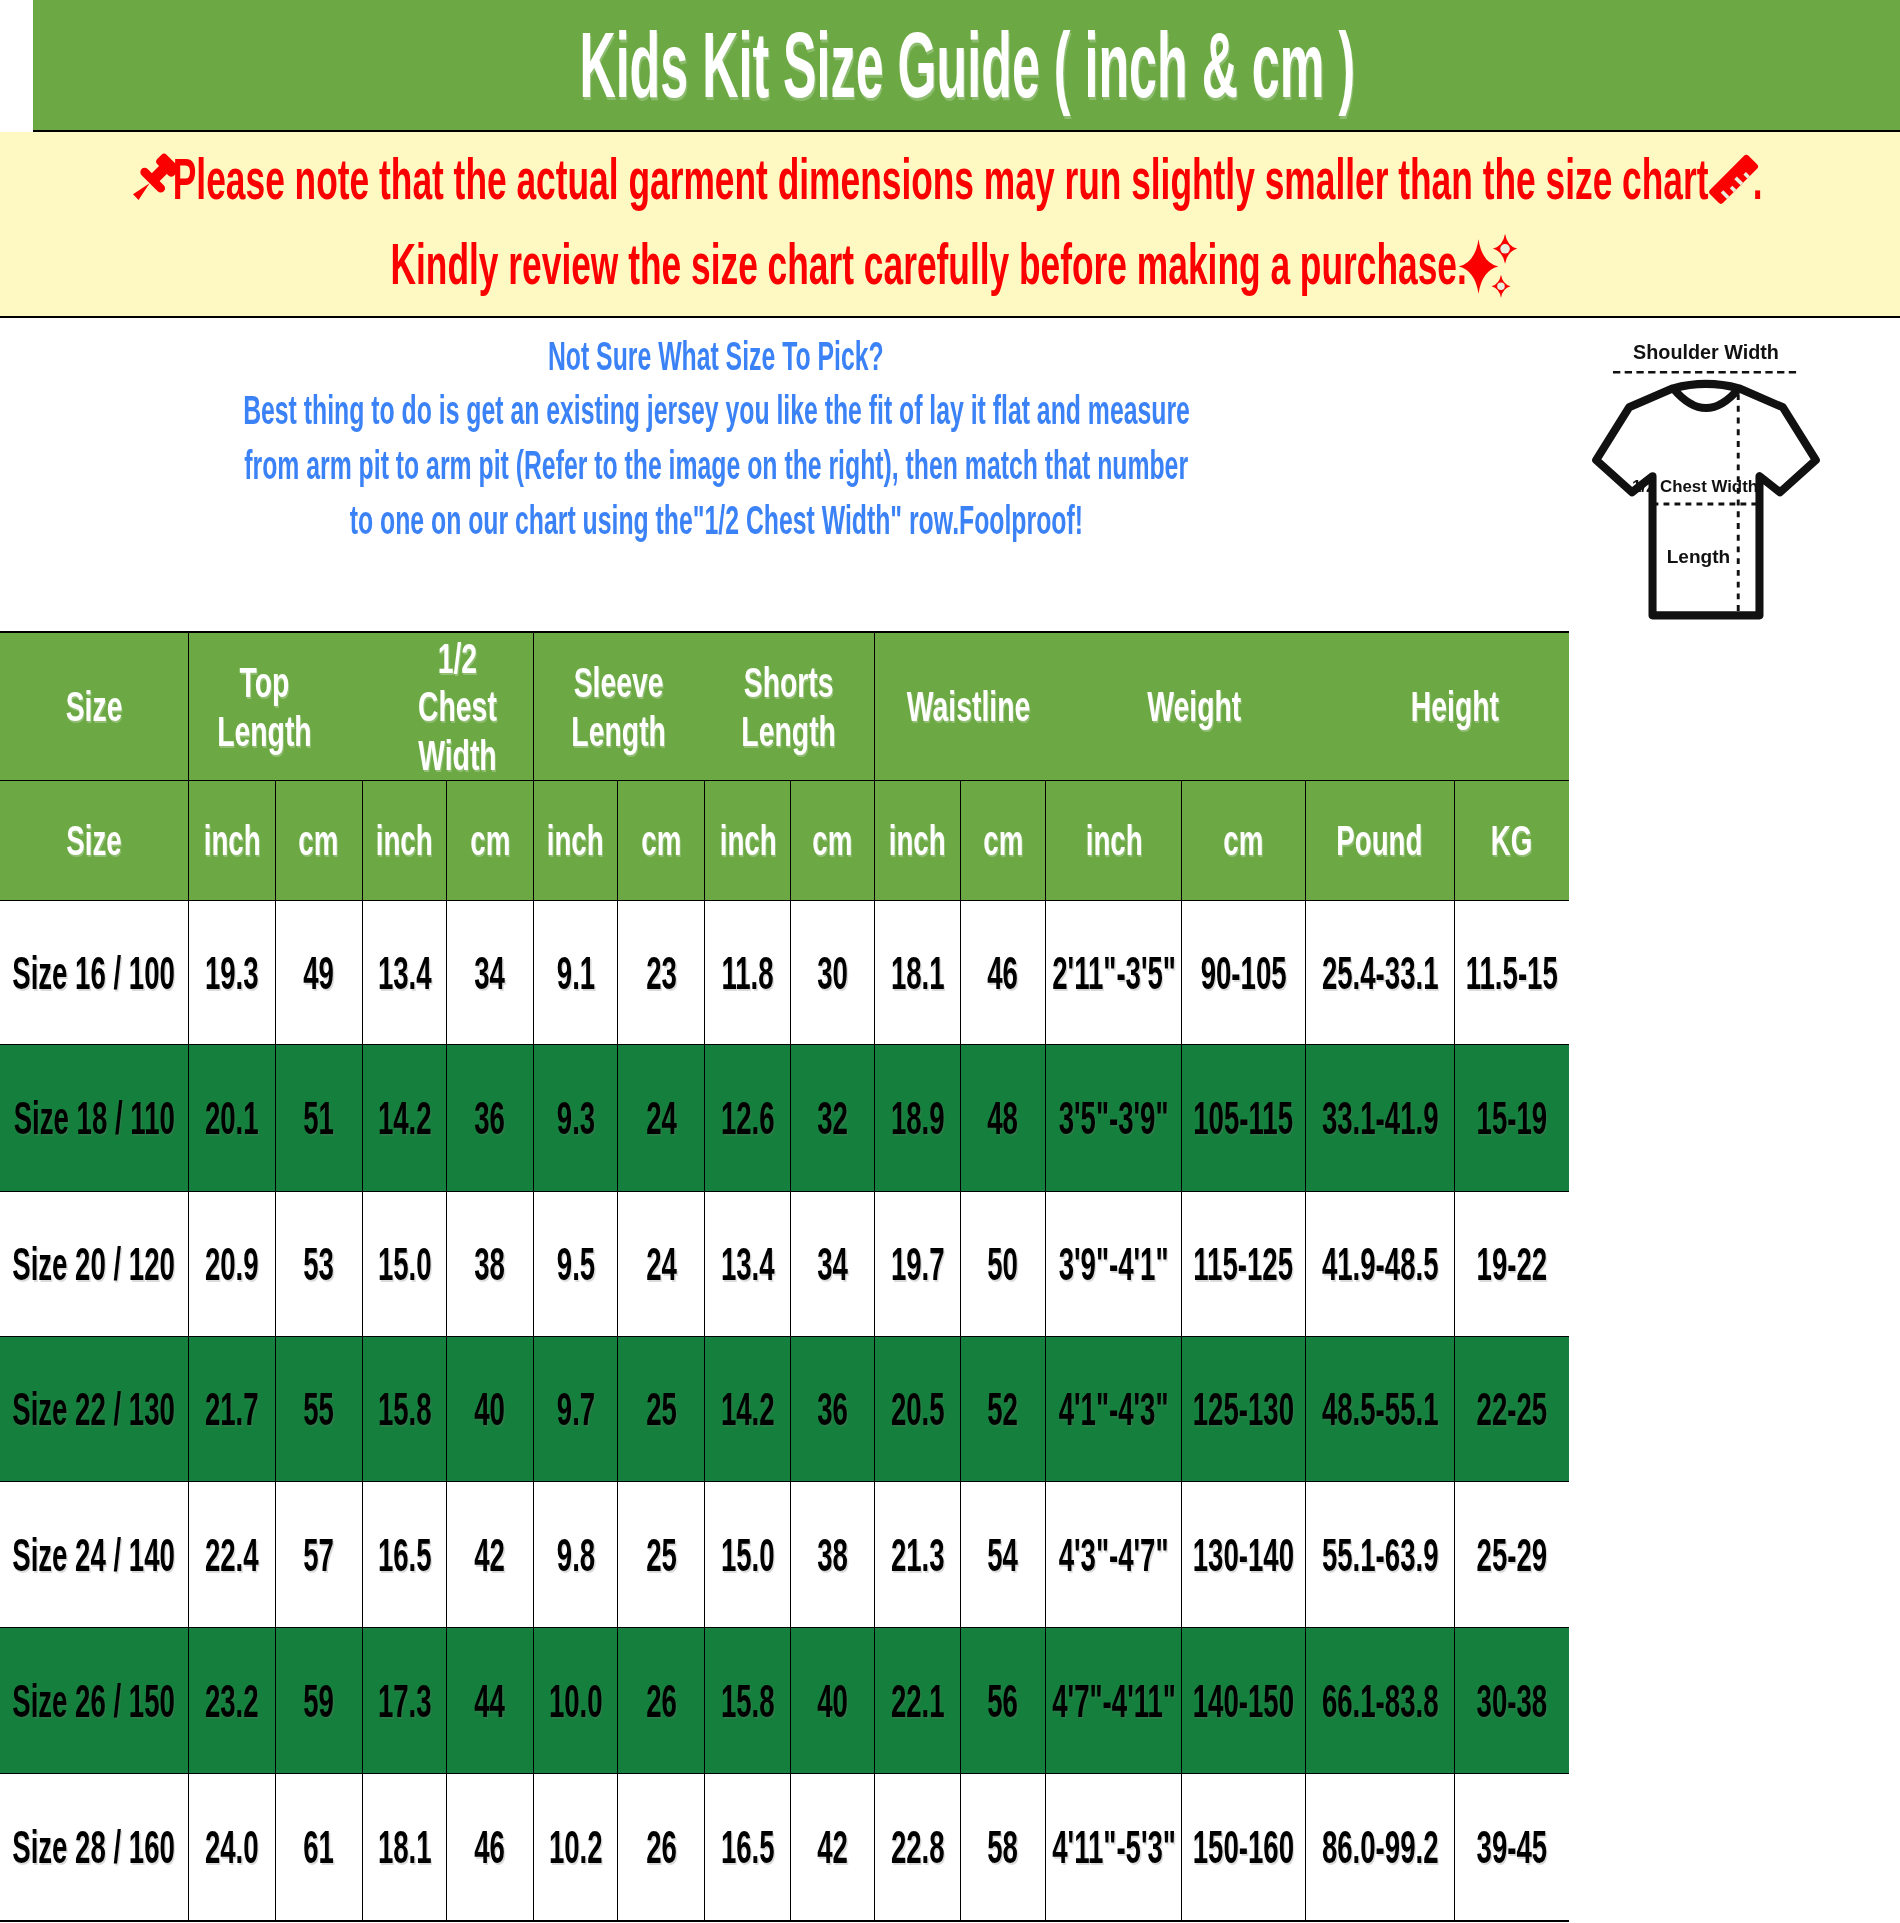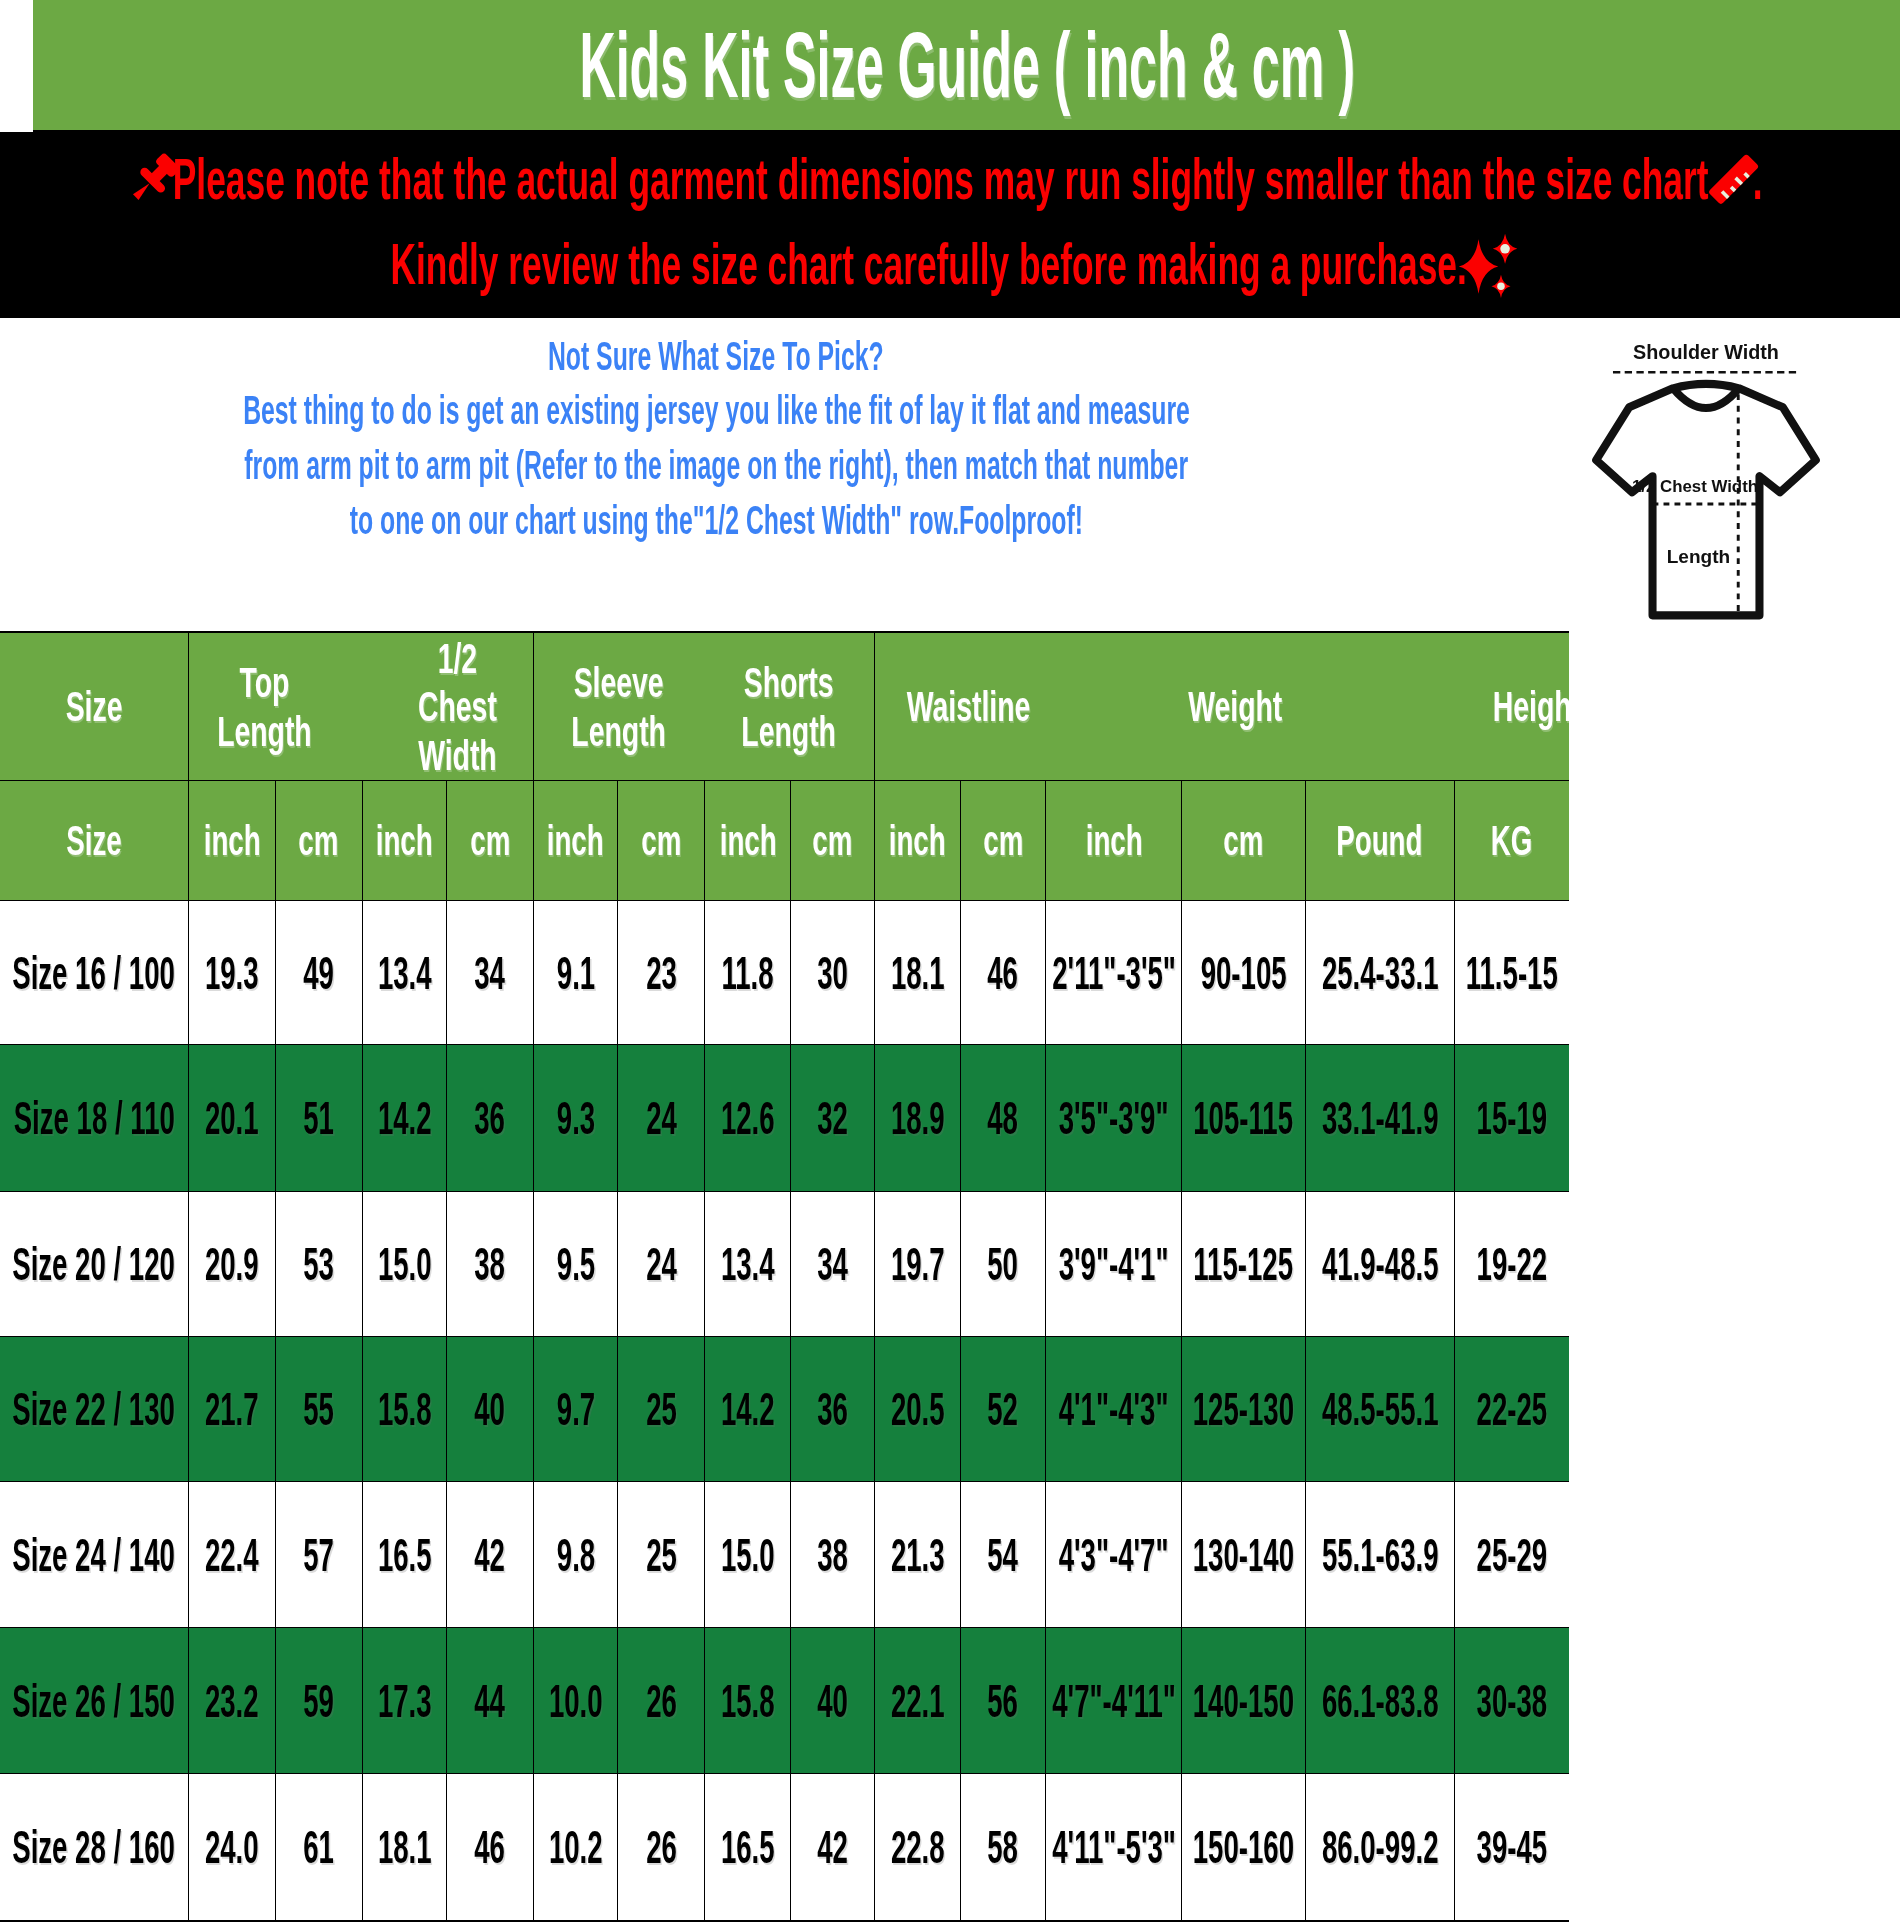--- a/index.html
+++ b/index.html
@@ -16,21 +16,21 @@
     border-bottom:2.2px solid #000;
     display:flex;align-items:center;justify-content:center;margin-left:33px;
   }
   .title-band .t{
     font-size:93px;font-weight:bold;color:#fff;white-space:nowrap;
     transform:scaleX(0.54);text-shadow:2.2px 3px 0 rgba(255,255,255,0.22);
   }
 
   
   .notice-band{
-    box-sizing:border-box;height:186px;background:#000000;
+    box-sizing:border-box;height:186px;background:#fef9c3;
     border-bottom:2.2px solid #000;
     display:flex;flex-direction:column;justify-content:space-evenly;align-items:center;
   }
   .n-line{
     display:flex;align-items:center;white-space:nowrap;
     transform:scaleX(0.62);transform-origin:center;
     color:#fb0000;font-weight:bold;font-size:57px;
   }
   .n-line svg{transform:scaleX(1.61);flex:none;}
 
@@ -59,21 +59,21 @@
   .hg{background:#6ca944;grid-row:1;}
   .hg-multi{display:flex;align-items:stretch;justify-content:stretch;padding:0;}
   .hg .lbl{
     flex:1;display:flex;align-items:center;justify-content:center;
     color:#fff;font-weight:bold;font-size:43px;line-height:1.12;text-align:center;
   }
   .hg .lbl .sq{transform:scaleX(0.66);text-shadow:1.5px 2.2px 0 rgba(255,255,255,0.25);}
   .g1{grid-column:1;}
   .g2{grid-column:2 / span 4;gap:42px;}
   .g3{grid-column:6 / span 4;}
-  .g4{grid-column:10 / span 6;gap:41px;}
+  .g4{grid-column:10 / span 6;}
   .g4 .w-waist{flex:0 0 24.7%;}
   .g4 .w-height{flex:0 0 37.4%;}
   .g4 .w-weight{flex:0 0 37.9%;}
   .lastcol{border-right:none;}
   .h2{background:#6ca944;}
   .h2 .sq{
     color:#fff;font-weight:bold;font-size:42px;white-space:nowrap;
     transform:scaleX(0.66);text-shadow:1.5px 2.2px 0 rgba(255,255,255,0.25);
   }
   .dc{background:#fff;}

